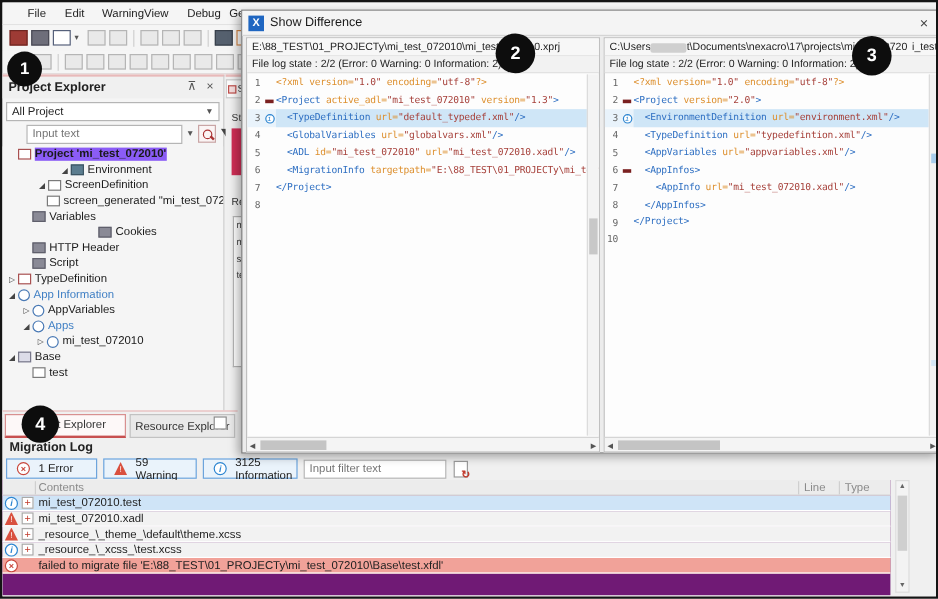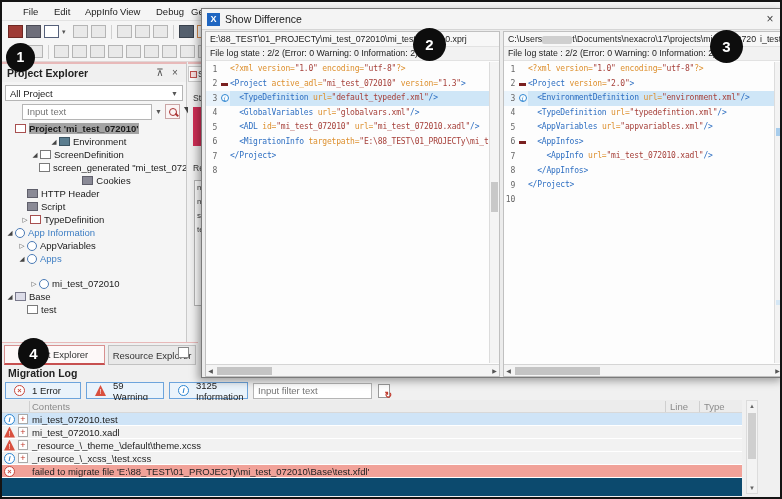--- a/index.html
+++ b/index.html
@@ -40,21 +40,21 @@
   .tree-row{height:13px;display:flex;align-items:center;font-size:9.5px;color:#1a1a1a;white-space:nowrap;}
   .tree-arrow{width:10px;font-size:6.5px;color:#444;text-align:center;flex:none;}
   .ti{width:11px;height:9px;border:1px solid #78788a;background:#e7e7ef;margin-right:3px;flex:none;}
   .ti-project{border-color:#a85050;background:#fff;}
   .ti-environment{background:#5b7d8f;border-color:#3c5563;}
   .ti-screendef,.ti-screen,.ti-form{background:#fff;border-color:#7a7a7a;}
   .ti-typedefinition{background:#fff;border-color:#a85050;}
   .ti-app-information,.ti-apps,.ti-app,.ti-appvariables{border-radius:50%;border-color:#4a7ab5;background:#fff;width:10px;height:10px;}
   .ti-base{background:#dcdce8;}
   .ti-variables,.ti-cookies,.ti-http-header,.ti-script{background:#8a8a96;border-color:#5f5f6b;}
-  .tree-label.sel{background:#a3a3a3;text-align:right;}
+  .tree-label.sel{background:#8b5cf6;text-align:right;}
   .tree-label.bold{font-weight:bold;}
   .tree-label.blue{color:#3f7fc4;}
   
   #pe-tabs{position:absolute;left:0;top:340px;width:196px;height:24px;background:#f0f0f0;border-top:1px solid #e8b9b9;}
   .pe-tab{position:absolute;top:2px;height:20px;font-size:9.5px;display:flex;align-items:center;justify-content:center;color:#333;}
   .pe-tab.active{background:#fdf8f8;border:1px solid #d89090;border-bottom:2px solid #c75050;}
   .pe-tab.inactive{background:#e9e9e9;border:1px solid #c2c2c2;}
   #stray-checkbox{position:absolute;left:176px;top:4px;width:11px;height:11px;background:#fff;border:1px solid #8a8a8a;}
   
   #strip{position:absolute;left:186px;top:60px;width:14px;height:304px;background:#f0f0f0;overflow:hidden;border-top:2px solid #e8b9b9;}
@@ -65,21 +65,21 @@
   #strip-list{position:absolute;left:6px;top:116px;width:8px;height:126px;background:#fff;border:1px solid #b5b5b5;border-right:none;font-size:8px;color:#444;overflow:hidden;line-height:14px;padding-left:2px;white-space:pre;}
   
   #mlog{position:absolute;left:0;top:364px;width:778px;height:131px;background:#f0f0f0;}
   #mlog-head{height:13px;font-size:10.5px;font-weight:bold;color:#222;padding:1px 0 0 6px;}
   #mlog-filters{position:absolute;left:0px;top:15px;width:778px;height:19px;display:flex;align-items:center;}
   .flt-btn{height:17px;border:1px solid #6da4dc;background:#eaf3fb;display:flex;align-items:center;font-size:9.5px;color:#222;padding:0 6px;gap:4px;margin-right:5px;}
   .flt-btn.b1{width:76px;margin-left:3px;} .flt-btn.b2{width:78px;} .flt-btn.b3{width:79px;}
   #mlog-filters input{width:119px;height:16px;border:1px solid #b5b5b5;font-size:9.5px;padding:0 4px;color:#333;margin-right:6px;font-family:"Liberation Sans",sans-serif;}
   #export-ic{width:12px;height:14px;border:1px solid #9a9a9a;background:#fff;position:relative;}
   #export-ic::after{content:"↻";position:absolute;right:-3px;bottom:-3px;color:#c0392b;font-size:9px;font-weight:bold;}
-  #mlog-table{position:absolute;left:0;top:34px;width:740px;height:96px;background:#0c4a6e;}
+  #mlog-table{position:absolute;left:0;top:34px;width:740px;height:96px;background:#701a75;}
   #mlog-cols{height:13px;background:#ececec;border-bottom:1px solid #d8d8d8;position:relative;font-size:9.5px;color:#8a8a8a;}
   .colsep{position:absolute;top:1px;width:1px;height:11px;background:#cfcfcf;}
   .log-row{height:13px;display:flex;align-items:center;font-size:9.5px;color:#222;background:#f2f2f2;border-bottom:1px solid #fff;white-space:nowrap;overflow:hidden;}
   .log-row.selected{background:#cfe4f7;}
   .log-row.error{background:#f1a299;}
   .sev{width:11px;height:11px;border-radius:50%;margin:0 3px 0 2px;flex:none;font-size:7.5px;line-height:10px;text-align:center;background:#fff;}
   .sev.info{border:1px solid #2e86d1;color:#2e86d1;font-style:italic;font-weight:bold;}
   .sev.error{border:1px solid #c8473c;color:#c8473c;font-weight:bold;}
   .sev.warning{border:none;border-radius:0;background:#d9503f;clip-path:polygon(50% 0,100% 100%,0 100%);color:#fff;font-size:7px;line-height:13px;}
   .expbox{width:10px;height:10px;border:1px solid #a9a9a9;background:#fff;color:#c0392b;font-size:9px;line-height:8px;text-align:center;margin-right:4px;flex:none;}
@@ -125,21 +125,21 @@
   #badge-4{left:16px;top:336px;width:31px;height:31px;font-size:15px;line-height:31px;}
 </style>
 </head>
 <body>
 
 <div id="screen">
 
   <div id="menubar">
       <span class="menu-item" style="left: 18px;">File</span>
       <span class="menu-item" style="left: 49px;">Edit</span>
-      <span class="menu-item" style="left: 80px;">AppInfo</span>
+      <span class="menu-item" style="left: 80px;">Warning</span>
       <span class="menu-item" style="left: 115px;">View</span>
       <span class="menu-item" style="left: 151px;">Debug</span>
       <span class="menu-item" style="left: 186px;">Genera</span>
     </div>
 
   <div id="toolbar1">
       <span class="tb-icon tb-open"></span>
       <span class="tb-icon tb-open2"></span>
       <span class="tb-icon tb-new"></span>
       <span class="tb-caret">▾</span>
@@ -198,56 +198,61 @@
         <div class="tree-row" style="padding-left: 28px;">
           <span class="tree-arrow">◢</span>
           <span class="ti ti-screendef"></span>
           <span class="tree-label">ScreenDefinition</span>
         </div>
         <div class="tree-row" style="padding-left: 27px;">
           <span class="tree-arrow"></span>
           <span class="ti ti-screen"></span>
           <span class="tree-label">screen_generated "mi_test_072010"</span>
         </div>
+        <div class="tree-row" style="padding-left: 15px;">
+          <span class="tree-arrow"></span>
+          <span class="ti ti-variables"></span>
+          <span class="tree-label">Variables</span>
+        </div>
         <div class="tree-row" style="padding-left: 15px; justify-content: center;">
           <span class="tree-arrow"></span>
           <span class="ti ti-cookies"></span>
           <span class="tree-label">Cookies</span>
         </div>
         <div class="tree-row" style="padding-left: 15px;">
           <span class="tree-arrow"></span>
           <span class="ti ti-http-header"></span>
           <span class="tree-label">HTTP Header</span>
         </div>
         <div class="tree-row" style="padding-left: 15px;">
           <span class="tree-arrow"></span>
           <span class="ti ti-script"></span>
           <span class="tree-label">Script</span>
         </div>
-        <div class="tree-row" style="padding-left: 18px;">
+        <div class="tree-row" style="padding-left: 3px;">
           <span class="tree-arrow">▷</span>
           <span class="ti ti-typedefinition"></span>
           <span class="tree-label">TypeDefinition</span>
         </div>
         <div class="tree-row" style="padding-left: 3px;">
           <span class="tree-arrow">◢</span>
           <span class="ti ti-app-information"></span>
           <span class="tree-label blue">App Information</span>
         </div>
         <div class="tree-row" style="padding-left: 15px;">
           <span class="tree-arrow">▷</span>
           <span class="ti ti-appvariables"></span>
           <span class="tree-label">AppVariables</span>
         </div>
         <div class="tree-row" style="padding-left: 15px;">
           <span class="tree-arrow">◢</span>
           <span class="ti ti-apps"></span>
           <span class="tree-label blue">Apps</span>
         </div>
-        <div class="tree-row" style="padding-left: 27px; margin-top: 12px;">
+        <div class="tree-row" style="padding-left: 27px;">
           <span class="tree-arrow">▷</span>
           <span class="ti ti-app"></span>
           <span class="tree-label">mi_test_072010</span>
         </div>
         <div class="tree-row" style="padding-left: 3px;">
           <span class="tree-arrow">◢</span>
           <span class="ti ti-base"></span>
           <span class="tree-label">Base</span>
         </div>
         <div class="tree-row" style="padding-left: 15px;">

